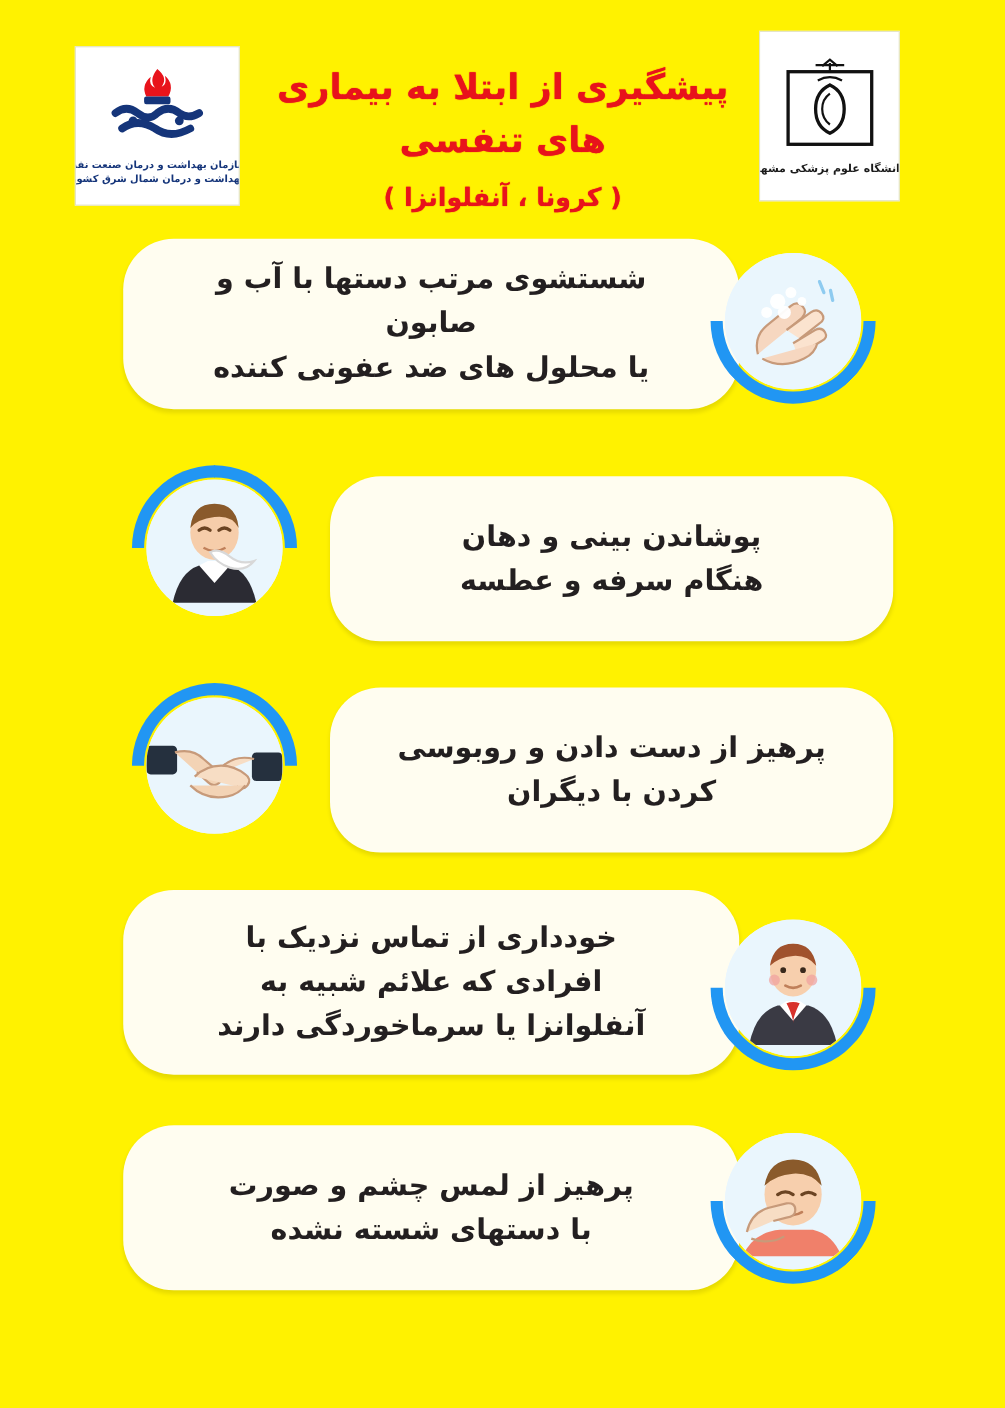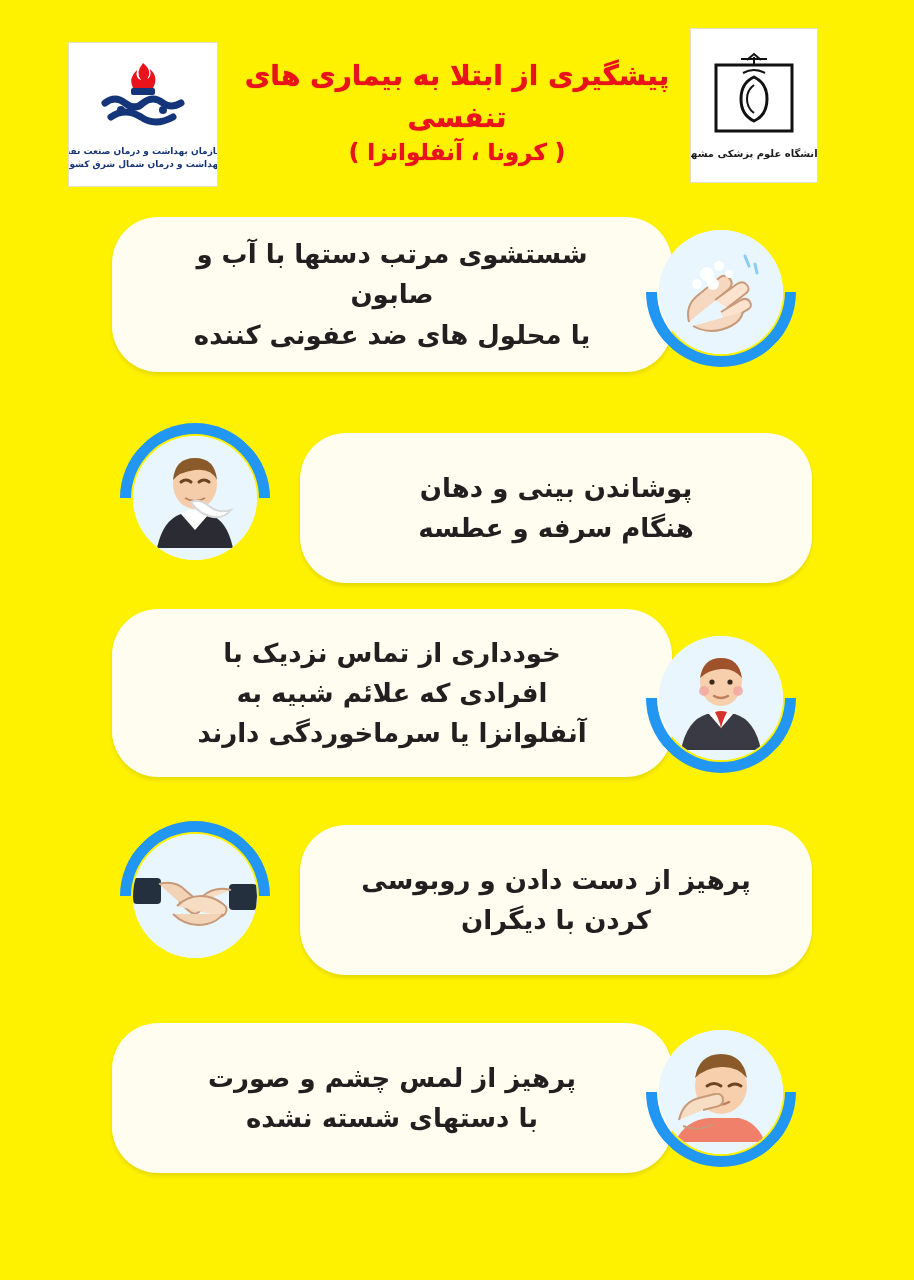--- a/index.html
+++ b/index.html
@@ -56,30 +56,30 @@
 
   .title-wrap {
     position: absolute;
     left: 230px;
     right: 230px;
     top: 55px;
     text-align: center;
   }
   .title-main {
     color: #E8131B;
-    font-size: 28px;
+    font-size: 32px;
     font-weight: bold;
     line-height: 1.5;
     text-shadow: 0 0 1px #E8131B;
   }
   .title-sub {
     color: #E8131B;
     font-size: 23px;
     font-weight: bold;
-    margin-top: 0;
+    margin-top: 16px;
     text-shadow: 0 0 1px #E8131B;
   }
 
   
   .tips { position: relative; }
   .tip {
     position: relative;
     height: 200px;
     display: flex;
     align-items: center;
@@ -232,20 +232,41 @@
             <path d="M40 44 q2 -22 22 -22 q20 0 22 22 q-6 -12 -22 -10 q-16 2 -22 10z" fill="#8a5a2b"></path>
             <path d="M48 46 q5 -4 10 0" stroke="#6b4423" stroke-width="3" fill="none" stroke-linecap="round"></path>
             <path d="M66 46 q5 -4 10 0" stroke="#6b4423" stroke-width="3" fill="none" stroke-linecap="round"></path>
             <path d="M52 62 q10 6 20 0" stroke="#c0805a" stroke-width="2" fill="none"></path>
             <path d="M58 66 q8 -4 18 4 q10 8 22 4 q-8 10 -22 6 q-12 -4 -18 -14z" fill="#ffffff" stroke="#d8d8d8" stroke-width="2"></path>
           </svg>
         </div>
       </div>
     </div>
 
+    <div class="tip row4">
+      <div class="pill">
+        <div class="tip-text">پرهیز از دست دادن و روبوسی
+کردن با دیگران</div>
+      </div>
+      <div class="badge">
+        <div class="arc"></div>
+        <div class="disc">
+          <svg viewBox="0 0 124 124">
+            <rect width="124" height="124" fill="#eaf6fd"></rect>
+            <rect x="0" y="44" width="28" height="26" rx="4" fill="#25303e"></rect>
+            <rect x="96" y="50" width="28" height="26" rx="4" fill="#25303e"></rect>
+            <path d="M26 50 q16 -4 26 6 l14 12 q5 5 0 10 q-5 4 -10 -1 l-10 -9" fill="#f3d3b5" stroke="#c79a7a" stroke-width="2"></path>
+            <path d="M98 56 q-16 -4 -28 6 l-12 10" fill="#f7ddc4" stroke="#c79a7a" stroke-width="2"></path>
+            <path d="M44 72 q10 -10 24 -10 q12 0 22 8 q6 4 2 10 q-4 5 -10 1" fill="#f7ddc4" stroke="#c79a7a" stroke-width="2"></path>
+            <path d="M40 80 q14 14 34 10 q10 -2 16 -10" fill="#f3d3b5" stroke="#c79a7a" stroke-width="2"></path>
+          </svg>
+        </div>
+      </div>
+    </div>
+
     <div class="tip row3">
       <div class="pill">
         <div class="tip-text">خودداری از تماس نزدیک با
 افرادی که علائم شبیه به
 آنفلوانزا یا سرماخوردگی دارند</div>
       </div>
       <div class="badge">
         <div class="arc"></div>
         <div class="disc">
           <svg viewBox="0 0 124 124">
@@ -258,41 +279,20 @@
             <circle cx="53" cy="46" r="2.6" fill="#3a2a1c"></circle>
             <circle cx="71" cy="46" r="2.6" fill="#3a2a1c"></circle>
             <circle cx="45" cy="55" r="5" fill="#f0a3a0" opacity=".75"></circle>
             <circle cx="79" cy="55" r="5" fill="#f0a3a0" opacity=".75"></circle>
             <path d="M55 60 q7 4 14 0" stroke="#c0805a" stroke-width="2.5" fill="none" stroke-linecap="round"></path>
           </svg>
         </div>
       </div>
     </div>
 
-    <div class="tip row4">
-      <div class="pill">
-        <div class="tip-text">پرهیز از دست دادن و روبوسی
-کردن با دیگران</div>
-      </div>
-      <div class="badge">
-        <div class="arc"></div>
-        <div class="disc">
-          <svg viewBox="0 0 124 124">
-            <rect width="124" height="124" fill="#eaf6fd"></rect>
-            <rect x="0" y="44" width="28" height="26" rx="4" fill="#25303e"></rect>
-            <rect x="96" y="50" width="28" height="26" rx="4" fill="#25303e"></rect>
-            <path d="M26 50 q16 -4 26 6 l14 12 q5 5 0 10 q-5 4 -10 -1 l-10 -9" fill="#f3d3b5" stroke="#c79a7a" stroke-width="2"></path>
-            <path d="M98 56 q-16 -4 -28 6 l-12 10" fill="#f7ddc4" stroke="#c79a7a" stroke-width="2"></path>
-            <path d="M44 72 q10 -10 24 -10 q12 0 22 8 q6 4 2 10 q-4 5 -10 1" fill="#f7ddc4" stroke="#c79a7a" stroke-width="2"></path>
-            <path d="M40 80 q14 14 34 10 q10 -2 16 -10" fill="#f3d3b5" stroke="#c79a7a" stroke-width="2"></path>
-          </svg>
-        </div>
-      </div>
-    </div>
-
     <div class="tip row5">
       <div class="pill">
         <div class="tip-text">پرهیز از لمس چشم و صورت
 با دستهای شسته نشده</div>
       </div>
       <div class="badge">
         <div class="arc"></div>
         <div class="disc">
           <svg viewBox="0 0 124 124">
             <rect width="124" height="124" fill="#eaf6fd"></rect>

